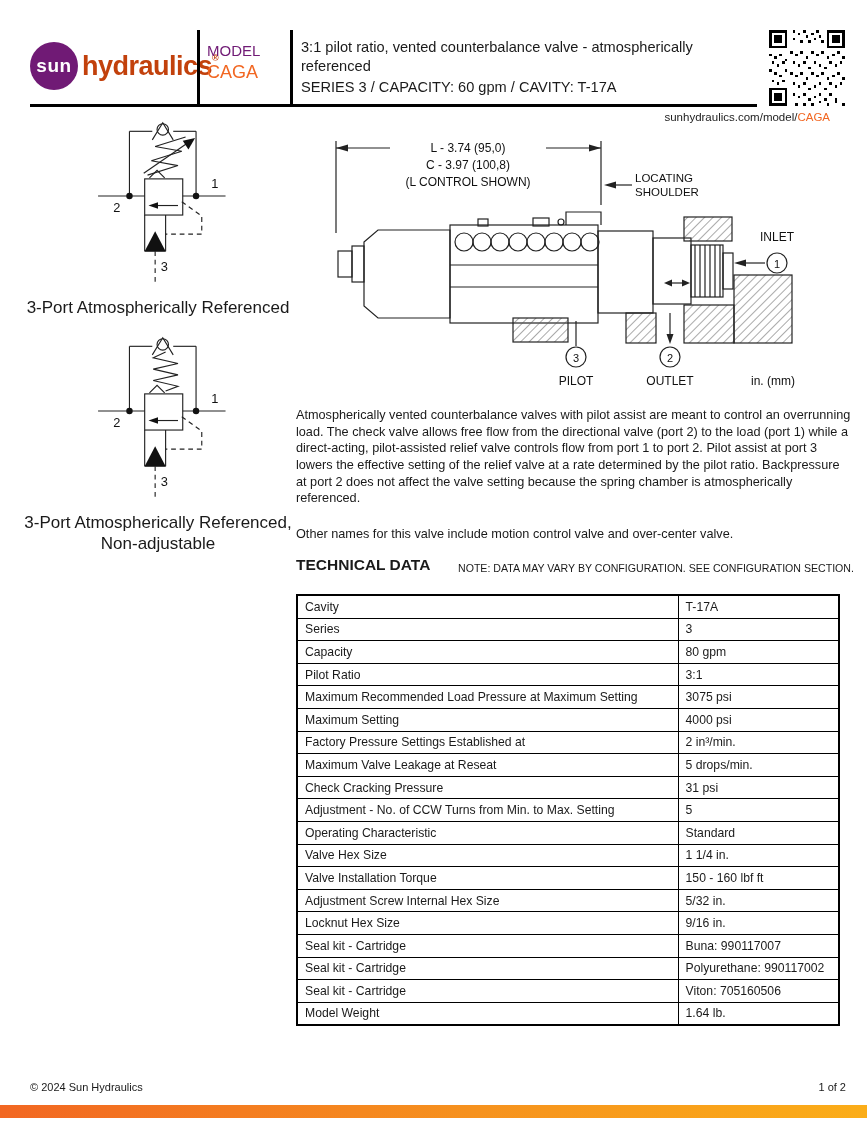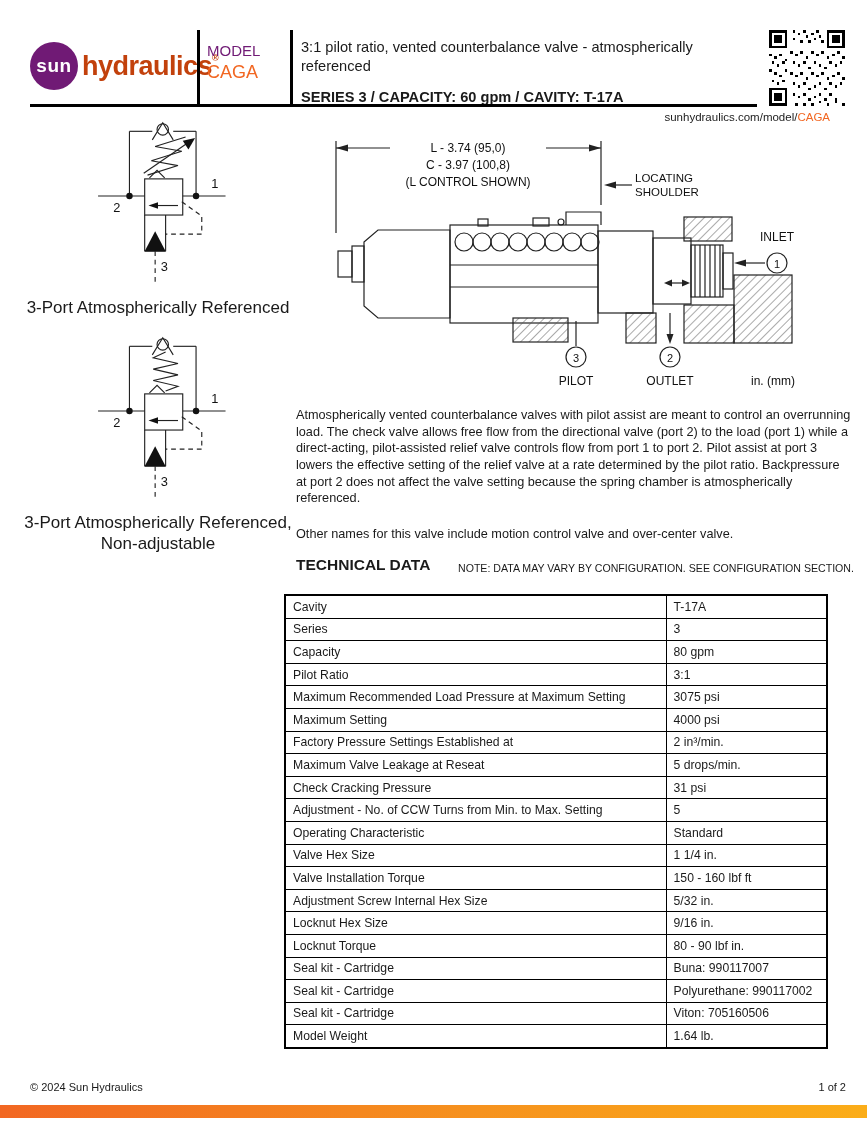--- a/index.html
+++ b/index.html
@@ -13,41 +13,41 @@
               align-items:center;justify-content:center;color:#fff;font-weight:bold;
               font-size:19px;letter-spacing:.5px;}
   .logo-word{font-size:27px;font-weight:bold;letter-spacing:-.5px;color:#c2410c;}
   .logo-reg{font-size:9px;vertical-align:14px;font-weight:bold;}
   .vdiv{width:2.5px;background:#000;top:30px;height:75px;}
   .model-block{left:207px;top:42px;}
   .model-label{font-size:15px;color:#701a75;}
   .model-value{font-size:18px;color:#F26722;margin-top:3px;}
   .title-block{left:301px;top:38px;width:458px;}
   .doc-title{font-size:14.6px;line-height:1.3;}
-  .doc-subtitle{font-size:14.6px;font-weight:bold;margin-top:13px;}
+  .doc-subtitle{font-size:14.6px;font-weight:normal;margin-top:3px;}
   .header-rule{left:30px;top:104px;width:727px;height:3px;background:#000;}
   .qr{left:769px;top:30px;}
   .url-line{left:424px;top:111px;width:406px;text-align:right;font-size:11.5px;color:#222;}
   .url-model{color:#F26722;}
 
   
   .caption{font-size:17px;text-align:center;line-height:1.25;}
   .cap1{left:22px;top:297px;width:272px;}
   .cap2{left:22px;top:512px;width:272px;}
 
   
   .para{left:296px;width:557px;font-size:12.7px;line-height:1.31;}
   .p1{top:407px;}
   .p2{top:526px;}
 
   .tech-heading{left:296px;top:556px;font-size:15.5px;font-weight:bold;}
   .tech-note{left:458px;top:562px;font-size:10.6px;}
 
   
-  .tech-table{left:284px;top:594px;}
+  .tech-table{left:296px;top:594px;}
   table{border-collapse:collapse;width:544px;border:2px solid #000;}
   td{border:1.5px solid #000;font-size:12.2px;height:19.6px;padding:1px 7px;vertical-align:middle;}
   td.lbl{width:368px;}
   td.val{width:146px;}
 
   
   .footer-copy{left:30px;top:1081px;font-size:11px;}
   .footer-page{right:21px;top:1081px;font-size:11px;}
   .accent-bar{left:0;bottom:4px;width:867px;height:13px;
               background:linear-gradient(90deg,#F26722 0%,#F6921E 55%,#FBAD18 100%);}
@@ -401,24 +401,20 @@
           </tr>
         <tr>
             <td class="lbl">Adjustment Screw Internal Hex Size</td>
             <td class="val">5/32 in.</td>
           </tr>
         <tr>
             <td class="lbl">Locknut Hex Size</td>
             <td class="val">9/16 in.</td>
           </tr>
         <tr>
-            <td class="lbl">Locknut Torque</td>
-            <td class="val">80 - 90 lbf in.</td>
-          </tr>
-        <tr>
             <td class="lbl">Seal kit - Cartridge</td>
             <td class="val">Buna: 990117007</td>
           </tr>
         <tr>
             <td class="lbl">Seal kit - Cartridge</td>
             <td class="val">Polyurethane: 990117002</td>
           </tr>
         <tr>
             <td class="lbl">Seal kit - Cartridge</td>
             <td class="val">Viton: 705160506</td>

